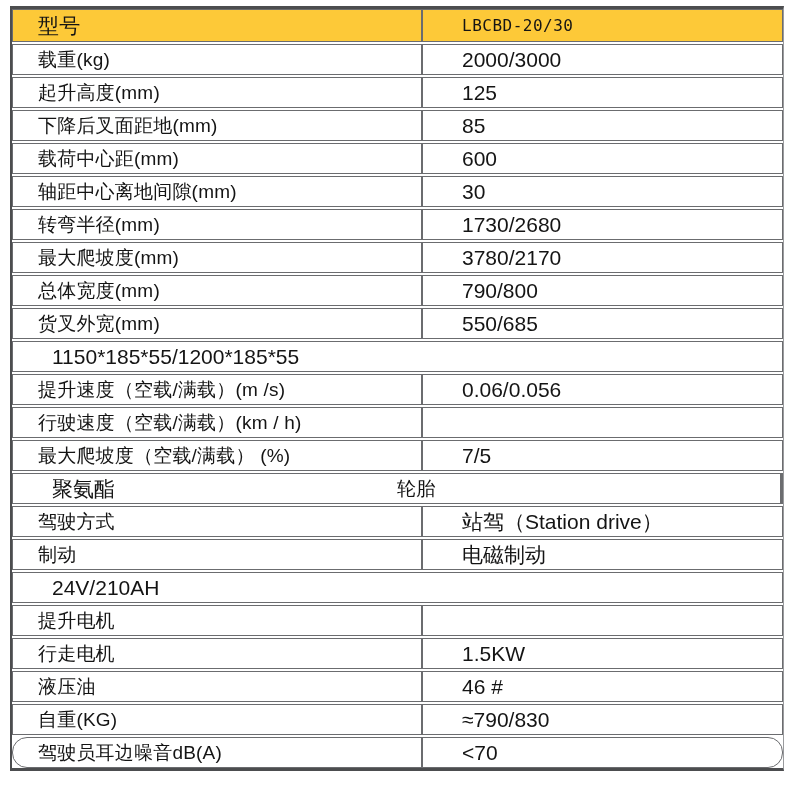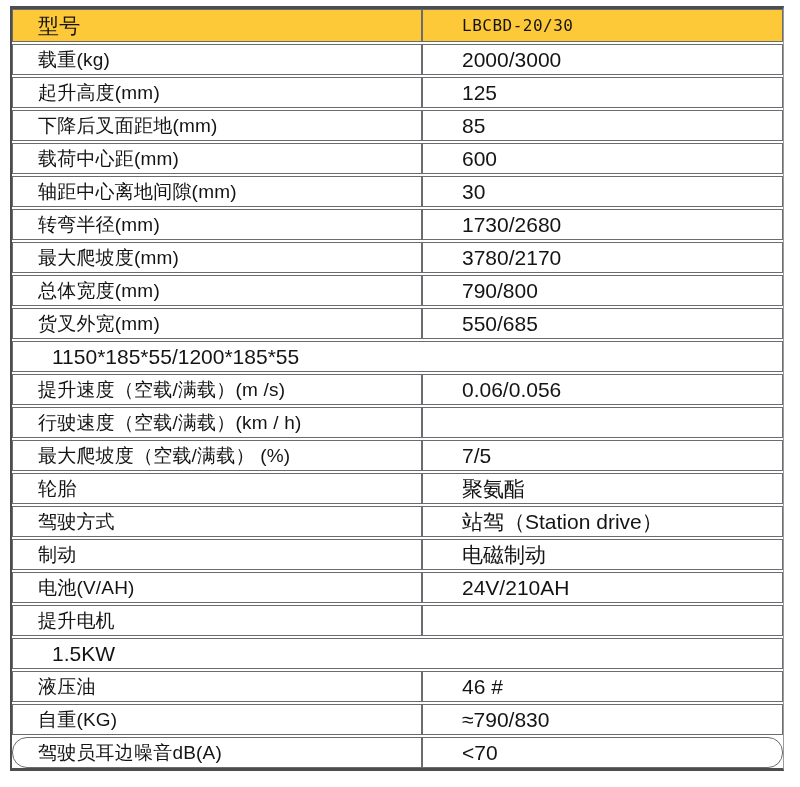--- a/index.html
+++ b/index.html
@@ -128,39 +128,39 @@
       <div class="cell value">0.06/0.056</div>
     </div>
     <div class="row">
       <div class="cell label">行驶速度（空载/满载）(km / h)</div>
     </div>
     <div class="row">
       <div class="cell label">最大爬坡度（空载/满载） (%)</div>
       <div class="cell value">7/5</div>
     </div>
     <div class="row">
+      <div class="cell value">聚氨酯</div>
       <div class="cell label">轮胎</div>
-      <div class="cell value">聚氨酯</div>
     </div>
     <div class="row">
       <div class="cell label">驾驶方式</div>
       <div class="cell value">站驾（Station drive）</div>
     </div>
     <div class="row">
       <div class="cell label">制动</div>
       <div class="cell value">电磁制动</div>
     </div>
     <div class="row">
-      <div class="cell label">电池(V/AH)</div>
       <div class="cell value">24V/210AH</div>
     </div>
     <div class="row">
       <div class="cell label">提升电机</div>
     </div>
     <div class="row">
+      <div class="cell label">行走电机</div>
       <div class="cell value">1.5KW</div>
     </div>
     <div class="row">
       <div class="cell label">液压油</div>
       <div class="cell value">46 #</div>
     </div>
     <div class="row">
       <div class="cell label">自重(KG)</div>
       <div class="cell value">≈790/830</div>
     </div>

